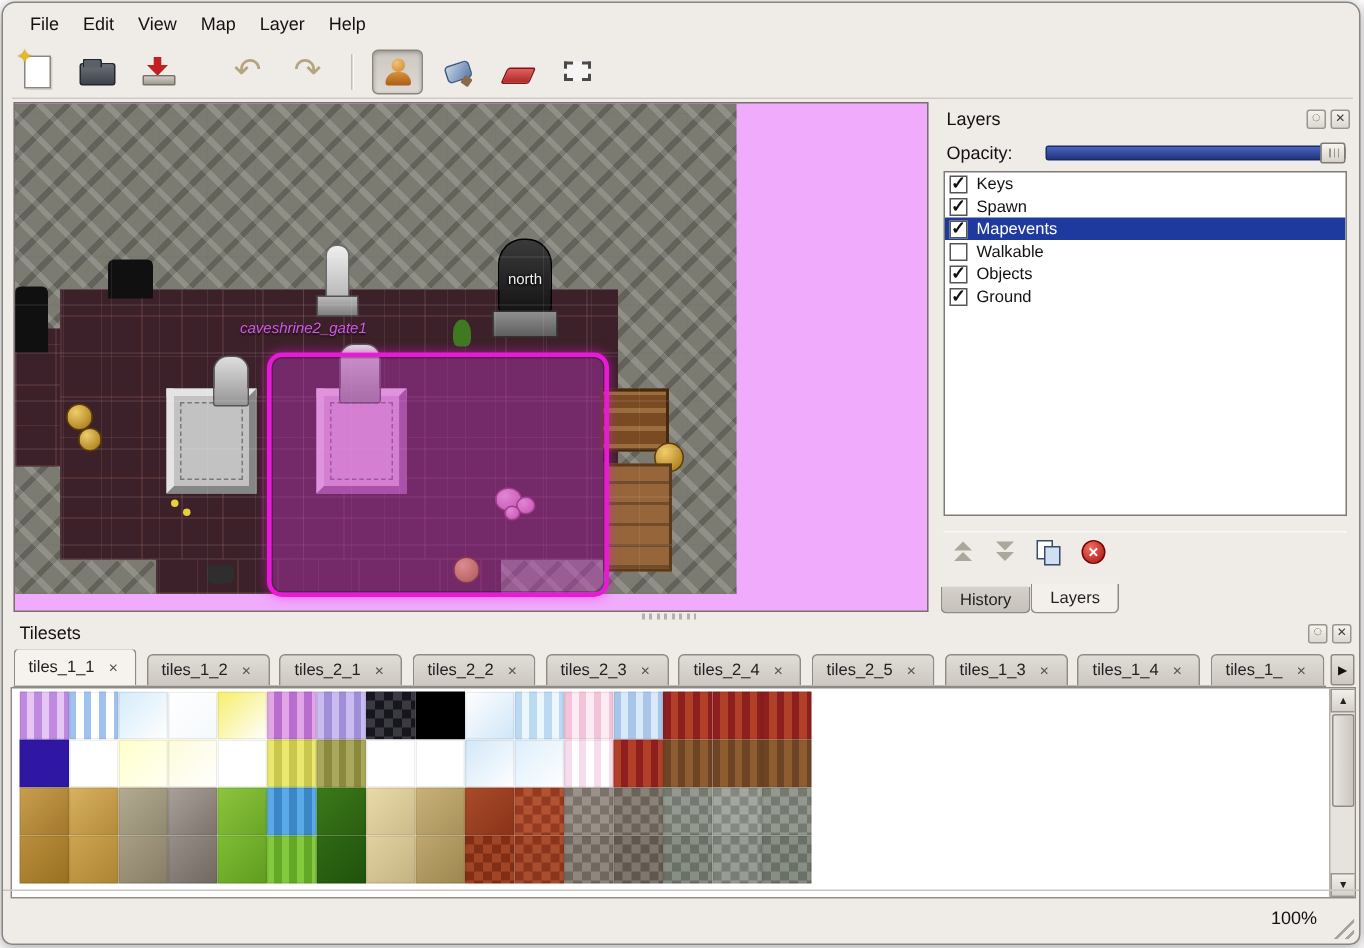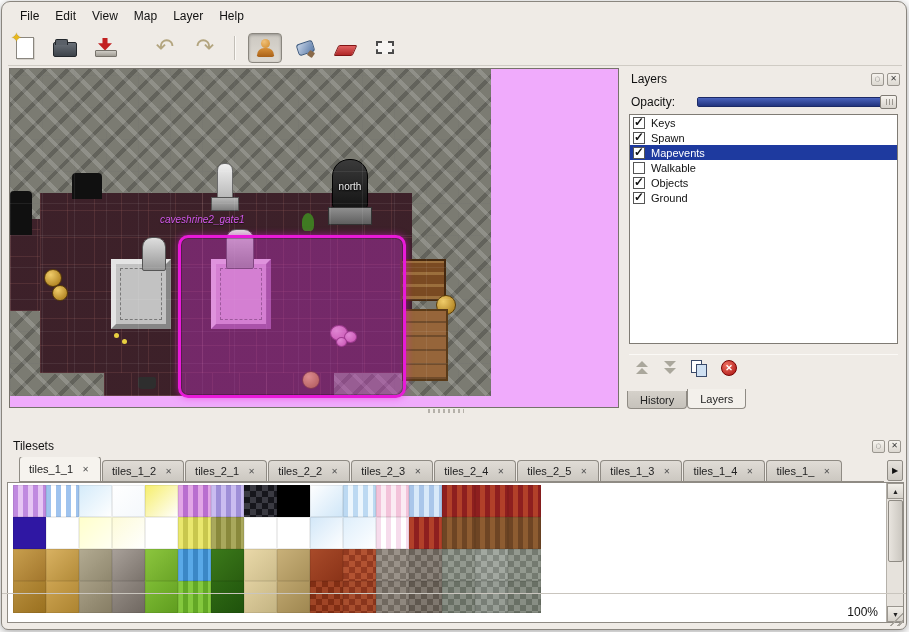--- a/index.html
+++ b/index.html
@@ -116,24 +116,24 @@
   .copy-icon::before{content:'';position:absolute;left:0;top:0;width:9px;height:11px;background:#fff;border:1px solid #3a4a6a;}
   .copy-icon::after{content:'';position:absolute;left:5px;top:4px;width:9px;height:11px;background:#cfe0f2;border:1px solid #3a4a6a;}
   .delete-icon{width:16px;height:16px;border-radius:50%;background:radial-gradient(circle at 35% 30%,#f07060,#a81010);
     border:1px solid #700;display:flex;align-items:center;justify-content:center;color:#fff;font-size:9px;font-weight:bold;}
   .delete-icon::before{content:'✕';}
   .dock-tabs{position:absolute;left:4px;bottom:0;height:20px;display:flex;align-items:flex-end;}
   .dtab{height:18px;padding:0 12px;font-size:11px;display:flex;align-items:center;border:1px solid #8f8b84;
     background:linear-gradient(#d5d1ca,#c6c2bb);color:#222;border-radius:0 0 4px 4px;border-top:none;}
   .dtab.active{height:20px;background:#f3f0eb;z-index:2;}
   
-  .tilesets-dock{position:absolute;left:3px;top:410px;width:901px;height:192px;margin-top:24px;}
+  .tilesets-dock{position:absolute;left:3px;top:410px;width:901px;height:192px;}
   .tilesets-dock .dock-title{top:1px;}
-  .tileset-tabbar{position:absolute;left:14px;top:21px;right:22px;height:25px;display:flex;align-items:flex-end;overflow:hidden;
-    border-bottom:1px solid #8f8b84;}
+  .tileset-tabbar{position:absolute;left:4px;top:21px;right:22px;height:25px;display:flex;align-items:flex-end;overflow:hidden;
+    border-bottom:1px solid #8f8b84;justify-content:space-between;}
   .ttab{height:21px;min-width:0;flex:0 0 auto;display:flex;align-items:center;gap:7px;padding:0 9px;font-size:11px;color:#222;
     border:1px solid #8f8b84;border-bottom:none;border-radius:4px 4px 0 0;background:linear-gradient(#e0dcd6,#ccc8c1);margin-right:1px;}
   .ttab.active{height:25px;background:#f6f3ee;z-index:2;}
   .tabclose{width:11px;height:11px;display:inline-flex;align-items:center;justify-content:center;color:#555;font-size:8px;}
   .tabclose::before{content:'✕';}
   .tabscroll{position:absolute;right:3px;top:24px;width:16px;height:21px;border:1px solid #8f8b84;border-radius:2px;
     background:linear-gradient(#e6e2dc,#cdc9c2);display:flex;align-items:center;justify-content:center;font-size:8px;color:#111;}
   .tabscroll::before{content:'▶';}
   .palette-wrap{position:absolute;left:2px;top:46px;right:2px;height:141px;background:#fff;border:1px solid #8f8b84;overflow:hidden;}
   .palette{position:absolute;left:5px;top:2px;display:grid;grid-template-columns:repeat(16,33px);grid-auto-rows:32px;}

